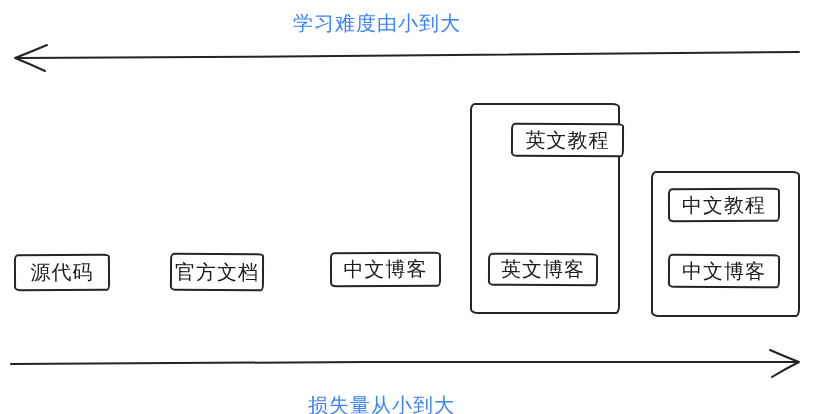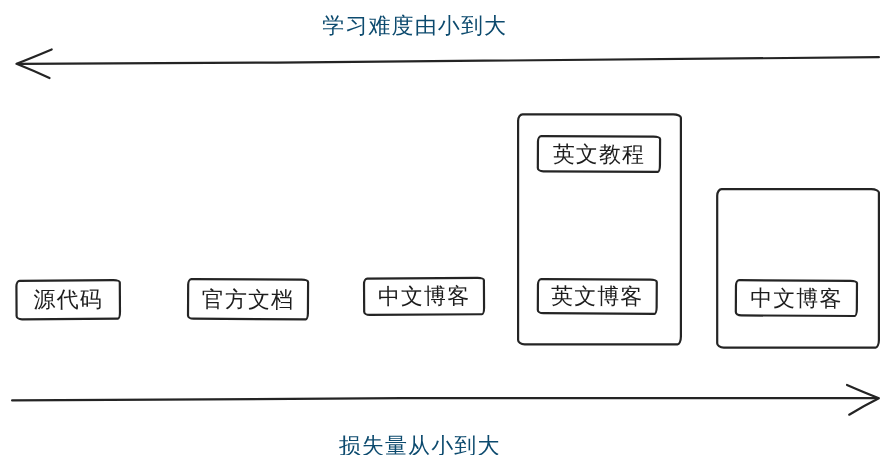--- a/index.html
+++ b/index.html
@@ -13,21 +13,21 @@
     width: 813px;
     height: 414px;
     background: #ffffff;
     overflow: hidden;
     color: #1c1c1c;
   }
   .axis-label {
     position: absolute;
     font-size: 20px;
     letter-spacing: 1px;
-    color: #0c4a6e;
+    color: #3b82f6;
     white-space: nowrap;
   }
   #axis-top-label { left: 293px; top: 10px; }
   #axis-bottom-label { left: 308px; top: 376px; margin-top: 16px; }
 
   svg.arrow-layer {
     position: absolute;
     left: 0; top: 0;
     width: 813px; height: 414px;
     pointer-events: none;
@@ -52,26 +52,26 @@
   .group-box {
     position: absolute;
     border: 2px solid #242424;
     background: transparent;
     box-sizing: border-box;
     border-radius: 5px 8px 4px 7px / 7px 4px 8px 5px;
   }
 
   
   #box-source-code     { left: 14px;  top: 254px; width: 96px; height: 37px; }
-  #box-official-docs   { left: 170px; top: 253px; width: 111px; height: 38px; }
+  #box-official-docs   { left: 170px; top: 253px; width: 94px; height: 38px; }
   #box-english-books   { left: 330px; top: 252px; width: 111px; height: 35px; }
 
   
   #group-box-left      { left: 470px; top: 103px; width: 150px; height: 211px; }
-  #box-english-tutorials { left: 488px; top: 123px; width: 113px; height: 34px; }
+  #box-english-tutorials { left: 511px; top: 123px; width: 113px; height: 34px; }
   #box-english-blogs     { left: 488px; top: 189px; width: 110px; height: 34px; }
   #box-chinese-books     { left: 488px; top: 253px; width: 110px; height: 33px; }
 
   
   #group-box-right     { left: 651px; top: 171px; width: 149px; height: 146px; }
   #box-chinese-tutorials { left: 668px; top: 188px; width: 112px; height: 34px; }
   #box-chinese-blogs     { left: 668px; top: 254px; width: 112px; height: 34px; }
 </style>
 </head>
 <body>
@@ -103,16 +103,17 @@
 
   <div class="group-box" id="group-box-left"></div>
 
   <div class="box tilt-b" id="box-english-tutorials">英文教程</div>
 
 
   <div class="box tilt-b" id="box-chinese-books">英文博客</div>
 
   <div class="group-box" id="group-box-right"></div>
 
+  <div class="box tilt-a" id="box-chinese-tutorials">中文教程</div>
 
   <div class="box tilt-b" id="box-chinese-blogs">中文博客</div>
 
 </div>
 
 </body></html>

